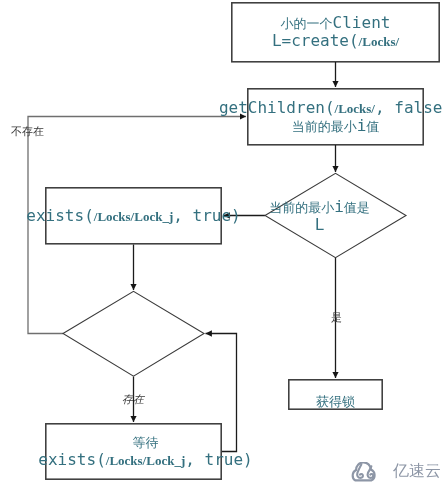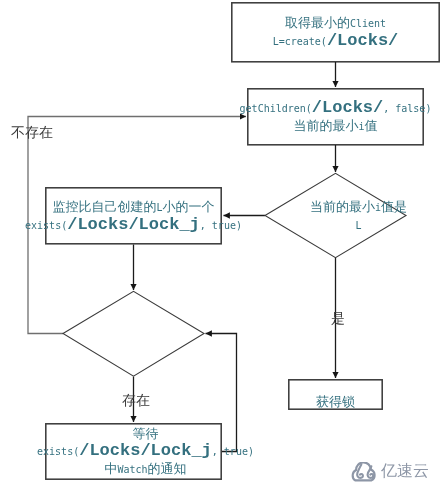--- a/index.html
+++ b/index.html
@@ -28,32 +28,32 @@
     text-align: center;
     color: #34707f;
   }
   .boxnode {
     background: transparent;
   }
   .label {
     position: absolute;
     color: #3a3a3a;
     font-family: "Liberation Serif", serif;
-    font-size: 14px;
+    font-size: 11px;
     white-space: nowrap;
   }
   .txt {
     line-height: 17px;
     font-family: "Liberation Serif", serif;
     font-size: 13px;
     white-space: nowrap;
   }
   .txt > div { white-space: nowrap; }
-  .mono { font-family: "DejaVu Sans Mono", monospace; font-size: 10px; }
-  .bser { font-family: Liberation Mono, monospace; font-size: 17px; font-weight: bold; }
+  .mono { font-family: "DejaVu Sans Mono", monospace; font-size: 16px; }
+  .bser { font-family: Liberation Serif, serif; font-size: 13px; font-weight: bold; }
   .watermark {
     position: absolute;
     display: flex; align-items: center;
     color: #9aa3b0;
   }
 </style>
 </head>
 <body>
 
 <div id="canvas">
@@ -83,80 +83,78 @@
       <path d="M335.5,257.5 L335.5,378" marker-end="url(#arrow)"></path>
       <path d="M222,451.5 L236.5,451.5 L236.5,333.5 L205.5,333.5" marker-end="url(#arrow)"></path>
     </g>
     <g stroke="#6f6f6f" stroke-width="1.3" fill="none">
       <path d="M63,333.5 L28,333.5 L28,116.5 L246,116.5" marker-end="url(#arrowgray)"></path>
     </g>
   </svg>
 
   <div class="node boxnode" style="left:231px; top:2px; width:209px; height:60px;">
     <div class="txt">
-      <div><span>取得最小的</span><span class="mono">Client</span></div>
+      <div><span>小的一个</span><span class="mono">Client</span></div>
       <div><span class="mono">L=create(</span><span class="bser">/Locks/</span></div>
     </div>
   </div>
 
   <div class="node boxnode" style="left:247px; top:88px; width:177px; height:57px;">
     <div class="txt">
       <div><span class="mono">getChildren(</span><span class="bser">/Locks/</span><span class="mono">, false)</span></div>
       <div><span>当前的最小</span><span class="mono">i</span><span>值</span></div>
     </div>
   </div>
 
   <svg style="position:absolute; left:264px; top:172px; width:145px; height:87px;">
     <path d="M1,43.5 L71.5,1.3 L142,43.5 L71.5,85.7 z" fill="#fff" stroke="#3a3a3a" stroke-width="1.1"></path>
   </svg>
-  <div class="node" style="left:264px; top:172px; width:143px; height:87px;justify-content:flex-end;">
+  <div class="node" style="left:248px; top:172px; width:143px; height:87px;">
     <div class="txt">
       <div><span>当前的最小</span><span class="mono">i</span><span>值是</span></div>
       <div><span class="mono">L</span></div>
     </div>
   </div>
 
   <div class="node boxnode" style="left:45px; top:187px; width:177px; height:57px;">
     <div class="txt">
-      <div><span>监控比自己创建的</span><span class="mono">L</span><span>小的一个</span></div>
       <div><span class="mono">exists(</span><span class="bser">/Locks/Lock_j</span><span class="mono">, true)</span></div>
     </div>
   </div>
 
   <svg style="position:absolute; left:62px; top:290px; width:144px; height:88px;">
     <path d="M1,43.5 L71.5,1.3 L142,43.5 L71.5,86.2 z" fill="#fff" stroke="#3a3a3a" stroke-width="1.1"></path>
   </svg>
   <div class="node" style="left:62px; top:290px; width:143px; height:87px;">
     <div class="txt">
     </div>
   </div>
 
   <div class="node boxnode" style="left:45px; top:423px; width:201px; height:57px;">
     <div class="txt">
       <div><span>等待</span></div>
       <div><span class="mono">exists(</span><span class="bser">/Locks/Lock_j</span><span class="mono">, true)</span></div>
-      <div><span>中</span><span class="mono">Watch</span><span>的通知</span></div>
     </div>
   </div>
 
   <div class="node boxnode" style="left:288px; top:379px; width:95px; height:45px;">
     <div class="txt">
       <div>获得锁</div>
     </div>
   </div>
 
   <div class="label" style="left:11px; top:124px;">不存在</div>
   <div class="label" style="left:331px; top:310px;">是</div>
-  <div class="label" style="left:122px; top:392px;">存在</div>
+  <div class="label" style="left:122px; top:392px;font-style:italic;">存在</div>
 
   <div class="watermark" style="left:347px; top:461px;">
     <svg width="32" height="20" viewBox="2.1 4.4 23.8 16.5" style="display:block">
       <g fill="none" stroke="#8d96a6" stroke-width="1.75" stroke-linecap="round">
         <path d="M8.3,11.0 A5.0,5.0 0 0 0 7.6,19.6 L21.0,19.6 A5.0,5.0 0 0 0 20.5,10.6"></path>
         <path d="M8.3,11.0 A6.1,6.1 0 0 1 20.5,10.6"></path>
         <path d="M12.6,6.4 C11.2,9.3 9.9,11.7 9.4,13.4 C8.7,15.7 9.9,17.5 11.9,17.5 C13.5,17.5 14.4,16.1 13.7,14.9 C13.2,14.05 12.0,14.05 11.5,14.8"></path>
         <path d="M20.9,8.0 C19.9,10.7 18.7,12.0 18.1,13.4 C17.2,15.7 18.4,17.5 20.4,17.5 C22.0,17.5 22.9,16.1 22.2,14.9 C21.7,14.05 20.5,14.05 20.0,14.8"></path>
       </g>
     </svg>
-    <span style="font-size:16px; font-family:'Liberation Sans',sans-serif; margin-left:2px; letter-spacing:0px; color:#8d96a6;">亿速云</span>
+    <span style="font-size:16px; font-family:'Liberation Sans',sans-serif; margin-left:14px; letter-spacing:0px; color:#8d96a6;">亿速云</span>
   </div>
 
 </div>
 
 </body></html>

